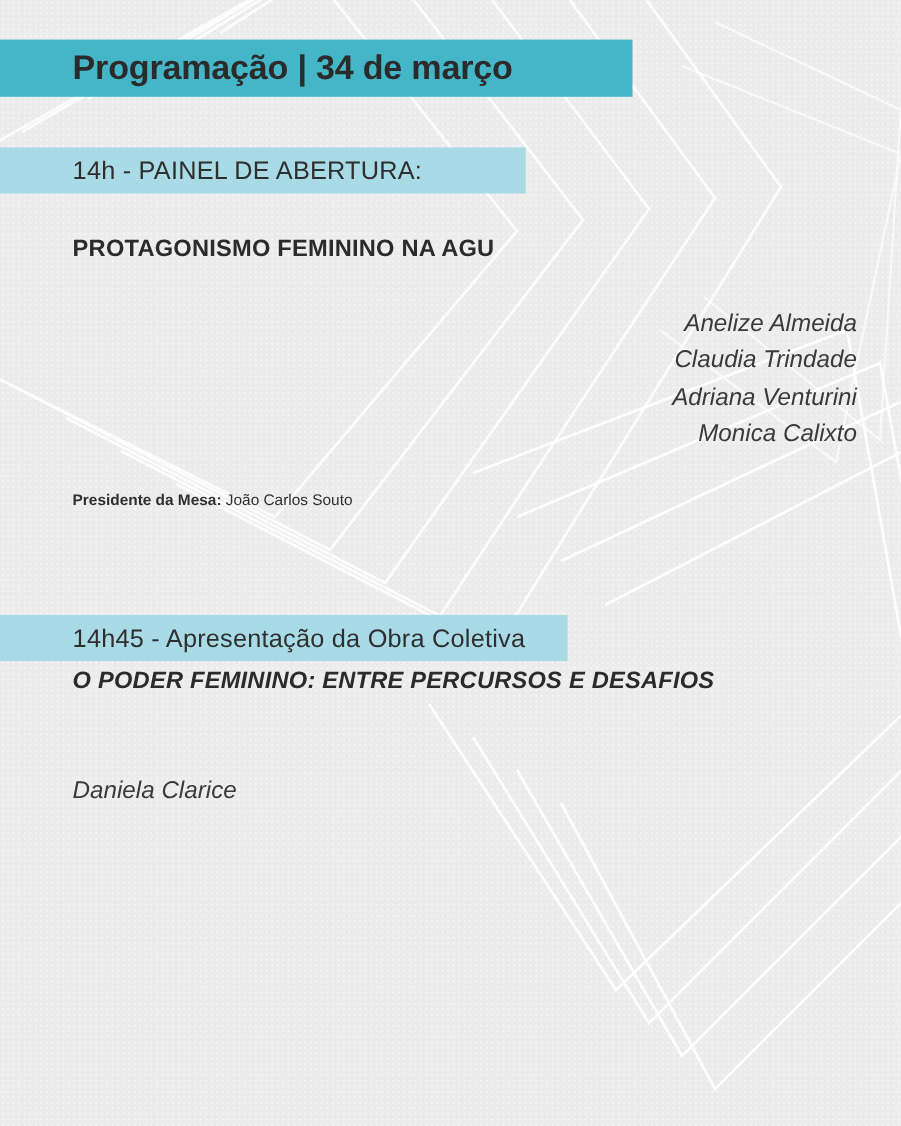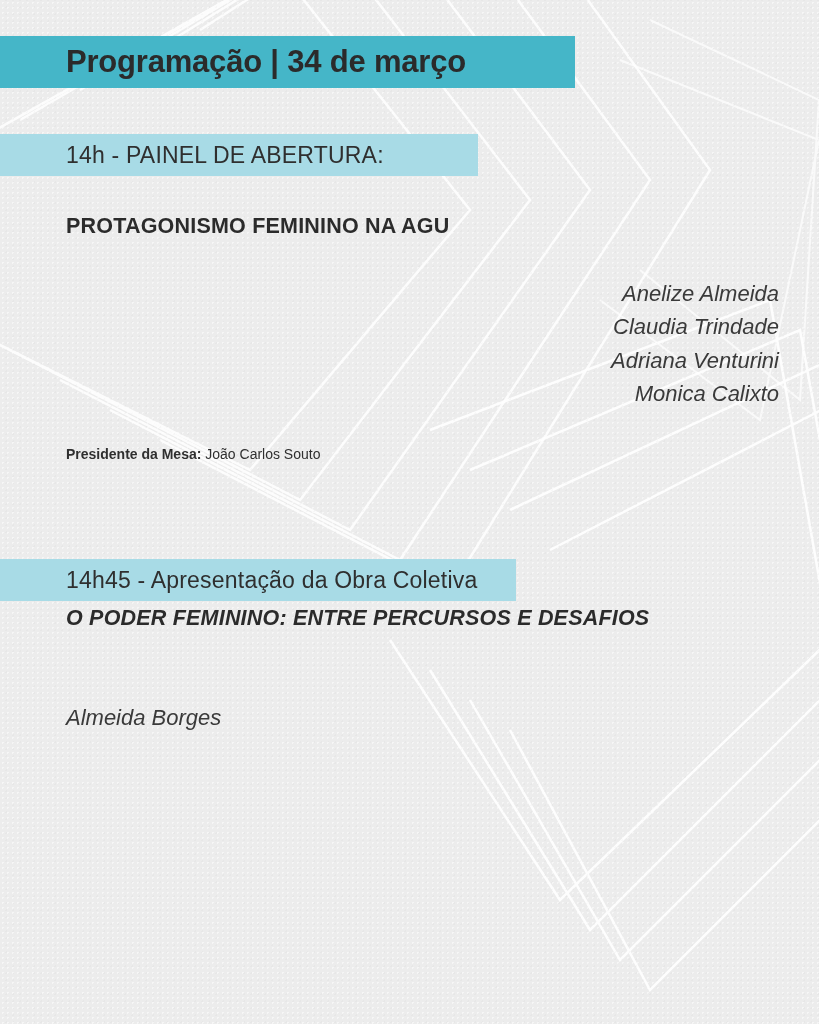--- a/index.html
+++ b/index.html
@@ -164,16 +164,16 @@
     <span>João Carlos Souto</span>
   </div>
 
   <div class="session-bar" style="top:559px; width:516px;">
     <span class="session-text">14h45 - Apresentação da Obra Coletiva</span>
   </div>
 
   <div class="block-title" style="top:604px; right:135px;font-style:italic;">O PODER FEMININO: ENTRE PERCURSOS E DESAFIOS</div>
 
   <div class="name-list" style="top:701px;">
-    <div>Almeida Borges</div>
+    <div>Daniela Clarice</div>
   </div>
 
 </div>
 
 </body></html>

